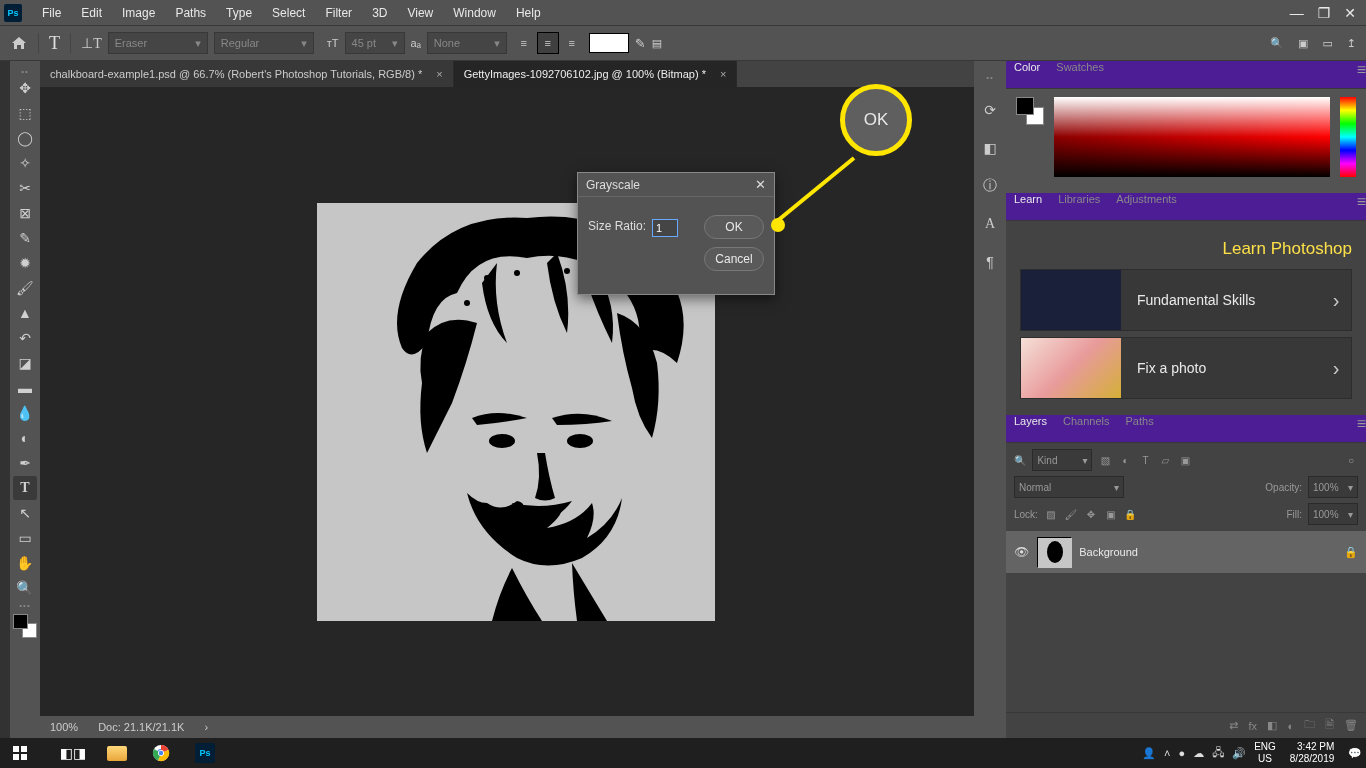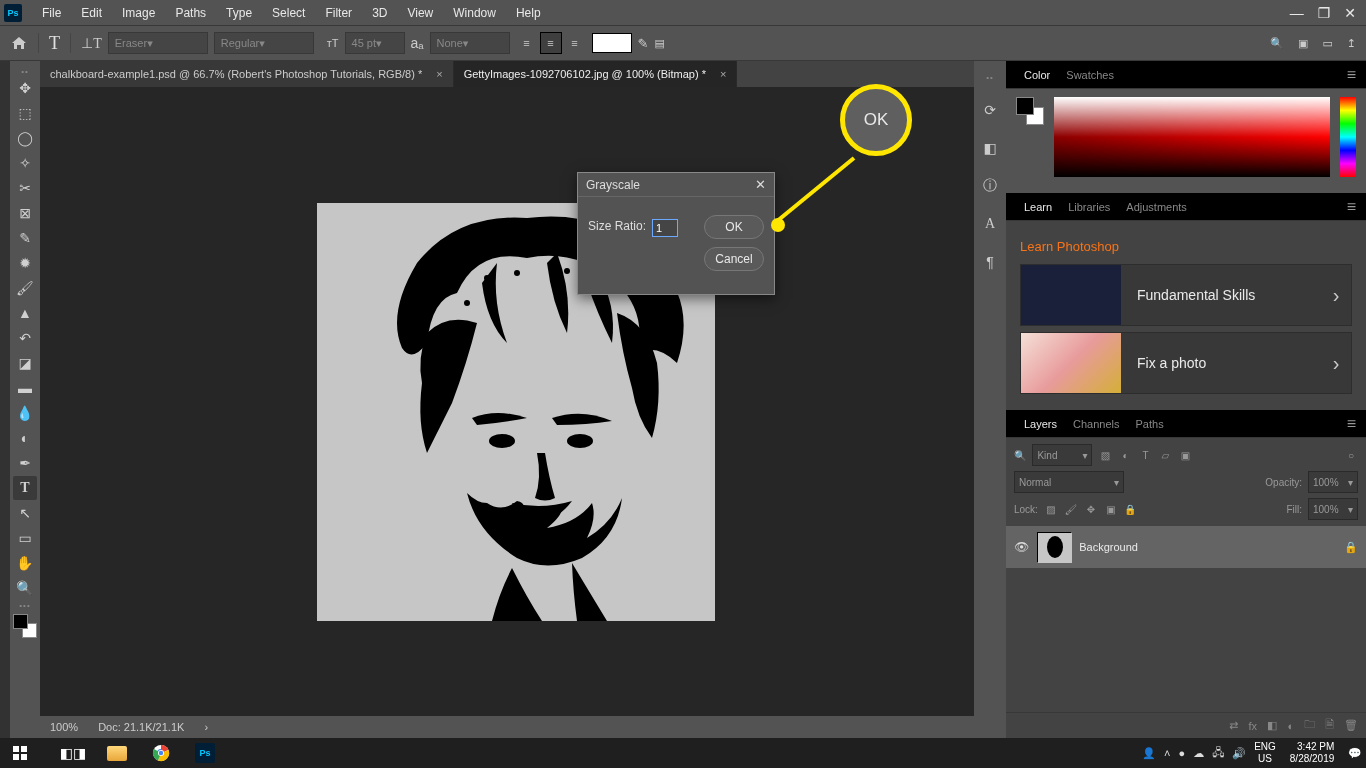--- a/index.html
+++ b/index.html
@@ -10,21 +10,21 @@
 .menubar .logo { width: 18px; height: 18px; background: #001e36; border-radius: 2px; margin-right: 10px; display:flex; align-items:center; justify-content:center; color:#00c8ff; font-weight:bold; font-size:9px;}
 .menubar .menu-item { padding: 0 10px; cursor: pointer; }
 .menubar .window-controls { margin-left: auto; display: flex; gap: 14px; padding-right: 6px;}
 .menubar .window-controls span { cursor:pointer; font-size:14px; }
 
 
 .optionsbar { height: 36px; background: #535353; border-top:1px solid #383838; border-bottom:1px solid #383838; display: flex; align-items: center; padding: 0 10px; color: #ccc; font-size: 11px; gap: 6px;}
 .optionsbar .home-icon { width:18px; height:18px; display:flex; align-items:center; justify-content:center;}
 .optionsbar .t-icon { font-family: Georgia, serif; font-size:18px; color:#e0e0e0;}
 .optionsbar .divider { width:1px; height:20px; background:#454545; margin:0 4px;}
-.optionsbar .dropdown { background:#454545; border:1px solid #383838; height:22px; padding:0 6px; display:flex; align-items:center; min-width:100px; font-size:11px; color:#888; justify-content:flex-start;}
+.optionsbar .dropdown { background:#454545; border:1px solid #383838; height:22px; padding:0 6px; display:flex; align-items:center; min-width:100px; font-size:11px; color:#888; justify-content:space-between;}
 .optionsbar .dropdown.small { min-width:60px;}
 .optionsbar .btn-group { display:flex; gap:2px;}
 .optionsbar .align-btn { width:22px; height:22px; background:#535353; border:1px solid transparent; display:flex; align-items:center; justify-content:center; font-size:11px; color:#ccc;}
 .optionsbar .align-btn.active { background:#3f3f3f; border:1px solid #000;}
 .optionsbar .color-swatch { width:40px; height:20px; background:#fff; border:1px solid #000;}
 .optionsbar .right-tools { margin-left:auto; display:flex; gap:14px; align-items:center; color:#ccc;}
 
 
 .workspace { position: absolute; top: 61px; left: 0; right: 0; bottom: 30px; display: flex; }
 .left-edge { width:10px; background:#323232;}
@@ -50,36 +50,36 @@
 
 
 .statusbar { height:22px; background:#535353; display:flex; align-items:center; font-size:11px; color:#ccc; padding:0 10px; gap:20px;}
 
 
 .right-strip { width:32px; background:#535353; display:flex; flex-direction:column; align-items:center; padding-top:12px; gap:18px;}
 .right-strip .dots { font-size:8px; color:#888; letter-spacing:1px;}
 .right-strip .ico { width:20px; height:20px; display:flex; align-items:center; justify-content:center; color:#ccc; font-size:14px;}
 
 .right-panels { width:360px; background:#434343; display:flex; flex-direction:column;}
-.panel-header { height:28px; display:flex; align-items:center; padding:0 10px; background:#000000; border-bottom:1px solid #383838;}
+.panel-header { height:28px; display:flex; padding:0 0; background:#4c1d95; border-bottom:1px solid #383838;}
 .panel-tab { font-size:11px; color:#888; padding:0 8px; cursor:pointer;}
 .panel-tab.active { color:#e8e8e8;}
 .panel-menu { margin-left:auto; color:#999; cursor:pointer;}
 
 
 .color-body { height:104px; display:flex; padding:8px 10px; gap:10px; background:#535353;}
 .color-body .fg-bg2 { position:relative; width:28px; height:28px;}
 .color-body .fg-bg2 .fg { position:absolute; top:0; left:0; width:18px; height:18px; background:#000; border:1px solid #888;}
 .color-body .fg-bg2 .bg { position:absolute; bottom:0; right:0; width:18px; height:18px; background:#fff; border:1px solid #888;}
 .color-spectrum { flex:1; height:80px; background: linear-gradient(to bottom, rgba(255,255,255,1) 0%, rgba(255,255,255,0) 50%, rgba(0,0,0,1) 100%), linear-gradient(to right, #8b0000, #ff0000);}
 .hue-strip { width:16px; height:80px; background: linear-gradient(to bottom, #ff0000,#ffff00,#00ff00,#00ffff,#0000ff,#ff00ff,#ff0000);}
 
 
 .learn-body { flex:0 0 auto; background:#434343; padding:18px 14px 10px;}
-.learn-title { text-align:left; color:#f97316; font-size:13px; margin-bottom:10px;}
+.learn-title { text-align:right; color:#fde047; font-size:17px; margin-bottom:10px;}
 .learn-desc { text-align:center; color:#c8c8c8; font-size:12px; line-height:1.5; margin-bottom:14px;}
 .learn-card { height:62px; background:#383838; border:1px solid #2d2d2d; margin-bottom:6px; display:flex; align-items:center; cursor:pointer;}
 .learn-card .thumb { width:100px; height:100%; background:#1a1f3a;}
 .learn-card .thumb.flowers { background: linear-gradient(135deg,#f5e0d8,#e89b9b,#d4af37);}
 .learn-card .card-text { flex:1; padding-left:16px; color:#eaeaea; font-size:14px; font-weight:500;}
 .learn-card .chevron { width:30px; color:#ccc; font-size:20px; text-align:center;}
 
 
 .layers-body { flex:1; background:#434343; display:flex; flex-direction:column;}
 .layers-controls { padding:6px 8px; display:flex; flex-direction:column; gap:5px; font-size:10px; color:#999;}
@@ -160,21 +160,21 @@
     </div>
   <div class="dropdown">
       <span>Regular</span>
       <span>▾</span>
     </div>
   <span style="font-size:11px;margin-left:7px;">тT</span>
   <div class="dropdown small">
       <span>45 pt</span>
       <span>▾</span>
     </div>
-  <span style="font-size:14px;">aₐ</span>
+  <span style="font-size:11px;">aₐ</span>
   <div class="dropdown small" style="min-width:80px;">
       <span>None</span>
       <span>▾</span>
     </div>
   <div class="btn-group">
     <div class="align-btn">≡</div>
     <div class="align-btn active">≡</div>
     <div class="align-btn">≡</div>
   </div>
   <div class="color-swatch"></div>

